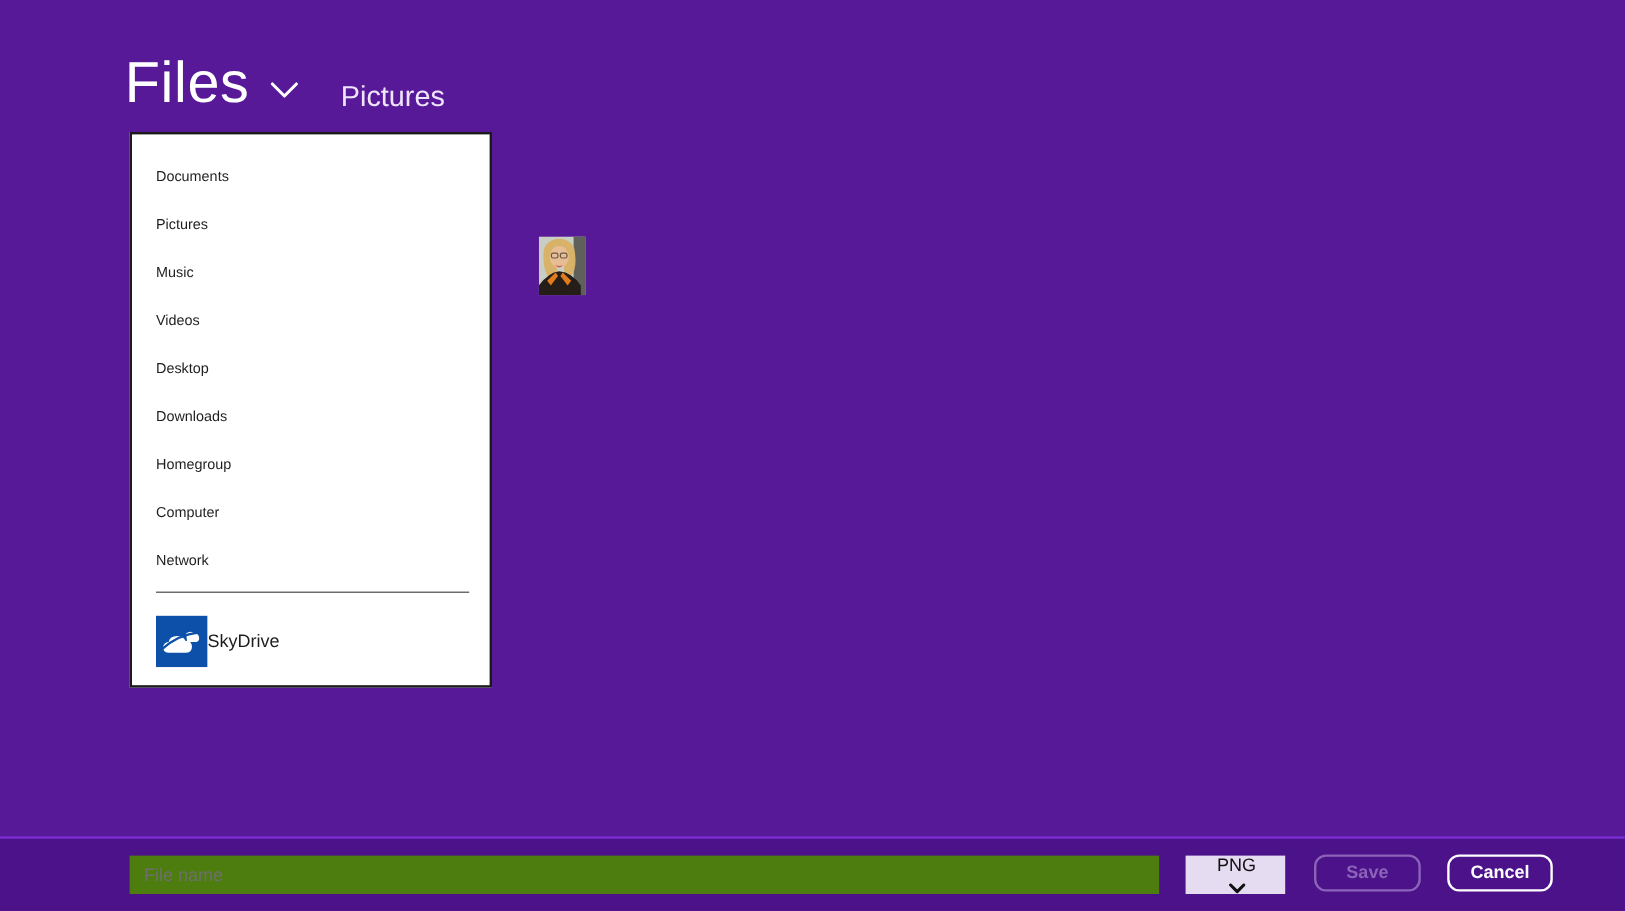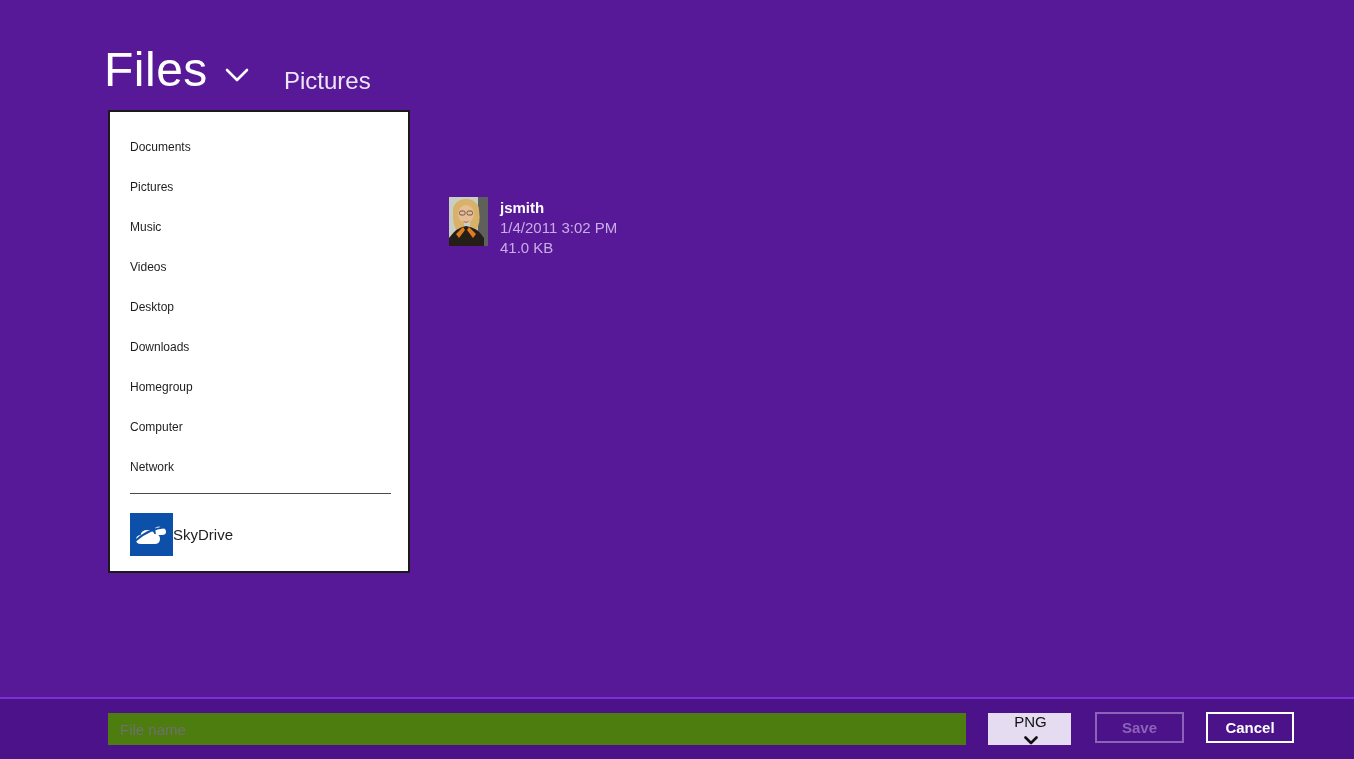--- a/index.html
+++ b/index.html
@@ -89,20 +89,21 @@
     padding: 0 12px 0 14px; box-sizing: border-box;
     font-size: 15px; color: #111111; cursor: pointer; flex-direction: column;
   }
   .btn {
     position: absolute; top: 712px; height: 31px;
     box-sizing: border-box; background: transparent;
     font-family: "Liberation Sans", sans-serif;
     font-size: 15px; font-weight: 700;
     display: flex; align-items: center; justify-content: center;
     cursor: pointer;
+    border-radius: 10px;
   }
   .btn-save {
     left: 1095px; width: 89px;
     border: 2px solid #8b63b9; color: #8b63b9;
   }
   .btn-cancel {
     left: 1206px; width: 88px;
     border: 2px solid #ffffff; color: #ffffff;
   }
 </style>
@@ -148,25 +149,20 @@
       <path d="M4 13 Q3 29 9 35 L15 30 L15 18 Z" fill="#d8b269"></path>
       <path d="M30 13 Q32 27 27 33 L21 29 L21 18 Z" fill="#d8b269"></path>
       <ellipse cx="17" cy="17" rx="8" ry="9" fill="#e7bd96"></ellipse>
       <rect x="10.5" y="14" width="5.5" height="4" rx="1.5" fill="none" stroke="#6b5742" stroke-width="1"></rect>
       <rect x="18" y="14" width="5.5" height="4" rx="1.5" fill="none" stroke="#6b5742" stroke-width="1"></rect>
       <path d="M13.5 23.5 Q17 26 20.5 23.5 Q17 28 13.5 23.5" fill="#bb4d4d"></path>
       <path d="M0 49 L0 41 Q8 30 17 29 Q28 30 35 41 L35 49 Z" fill="#241d18"></path>
       <path d="M7 37 L14 30 L16 33 L10 41 Z" fill="#e07c1e"></path>
       <path d="M27 37 L20 30 L18 33 L24 41 Z" fill="#e07c1e"></path>
     </svg>
-    <div class="file-meta">
-      <div class="file-name">jsmith</div>
-      <div class="file-date">1/4/2011 3:02 PM</div>
-      <div class="file-size">41.0 KB</div>
-    </div>
   </div>
 
   <div class="footer-divider"></div>
   <div class="footer-bar"></div>
   <input class="filename-input" type="text" placeholder="File name" style="">
   <div class="format-dropdown">
     <span>PNG</span>
     <svg width="14" height="9" viewBox="0 0 14 9">
       <polyline points="1.5,1.5 7,7 12.5,1.5" fill="none" stroke="#111111" stroke-width="2.6" stroke-linecap="round" stroke-linejoin="round"></polyline>
     </svg>

